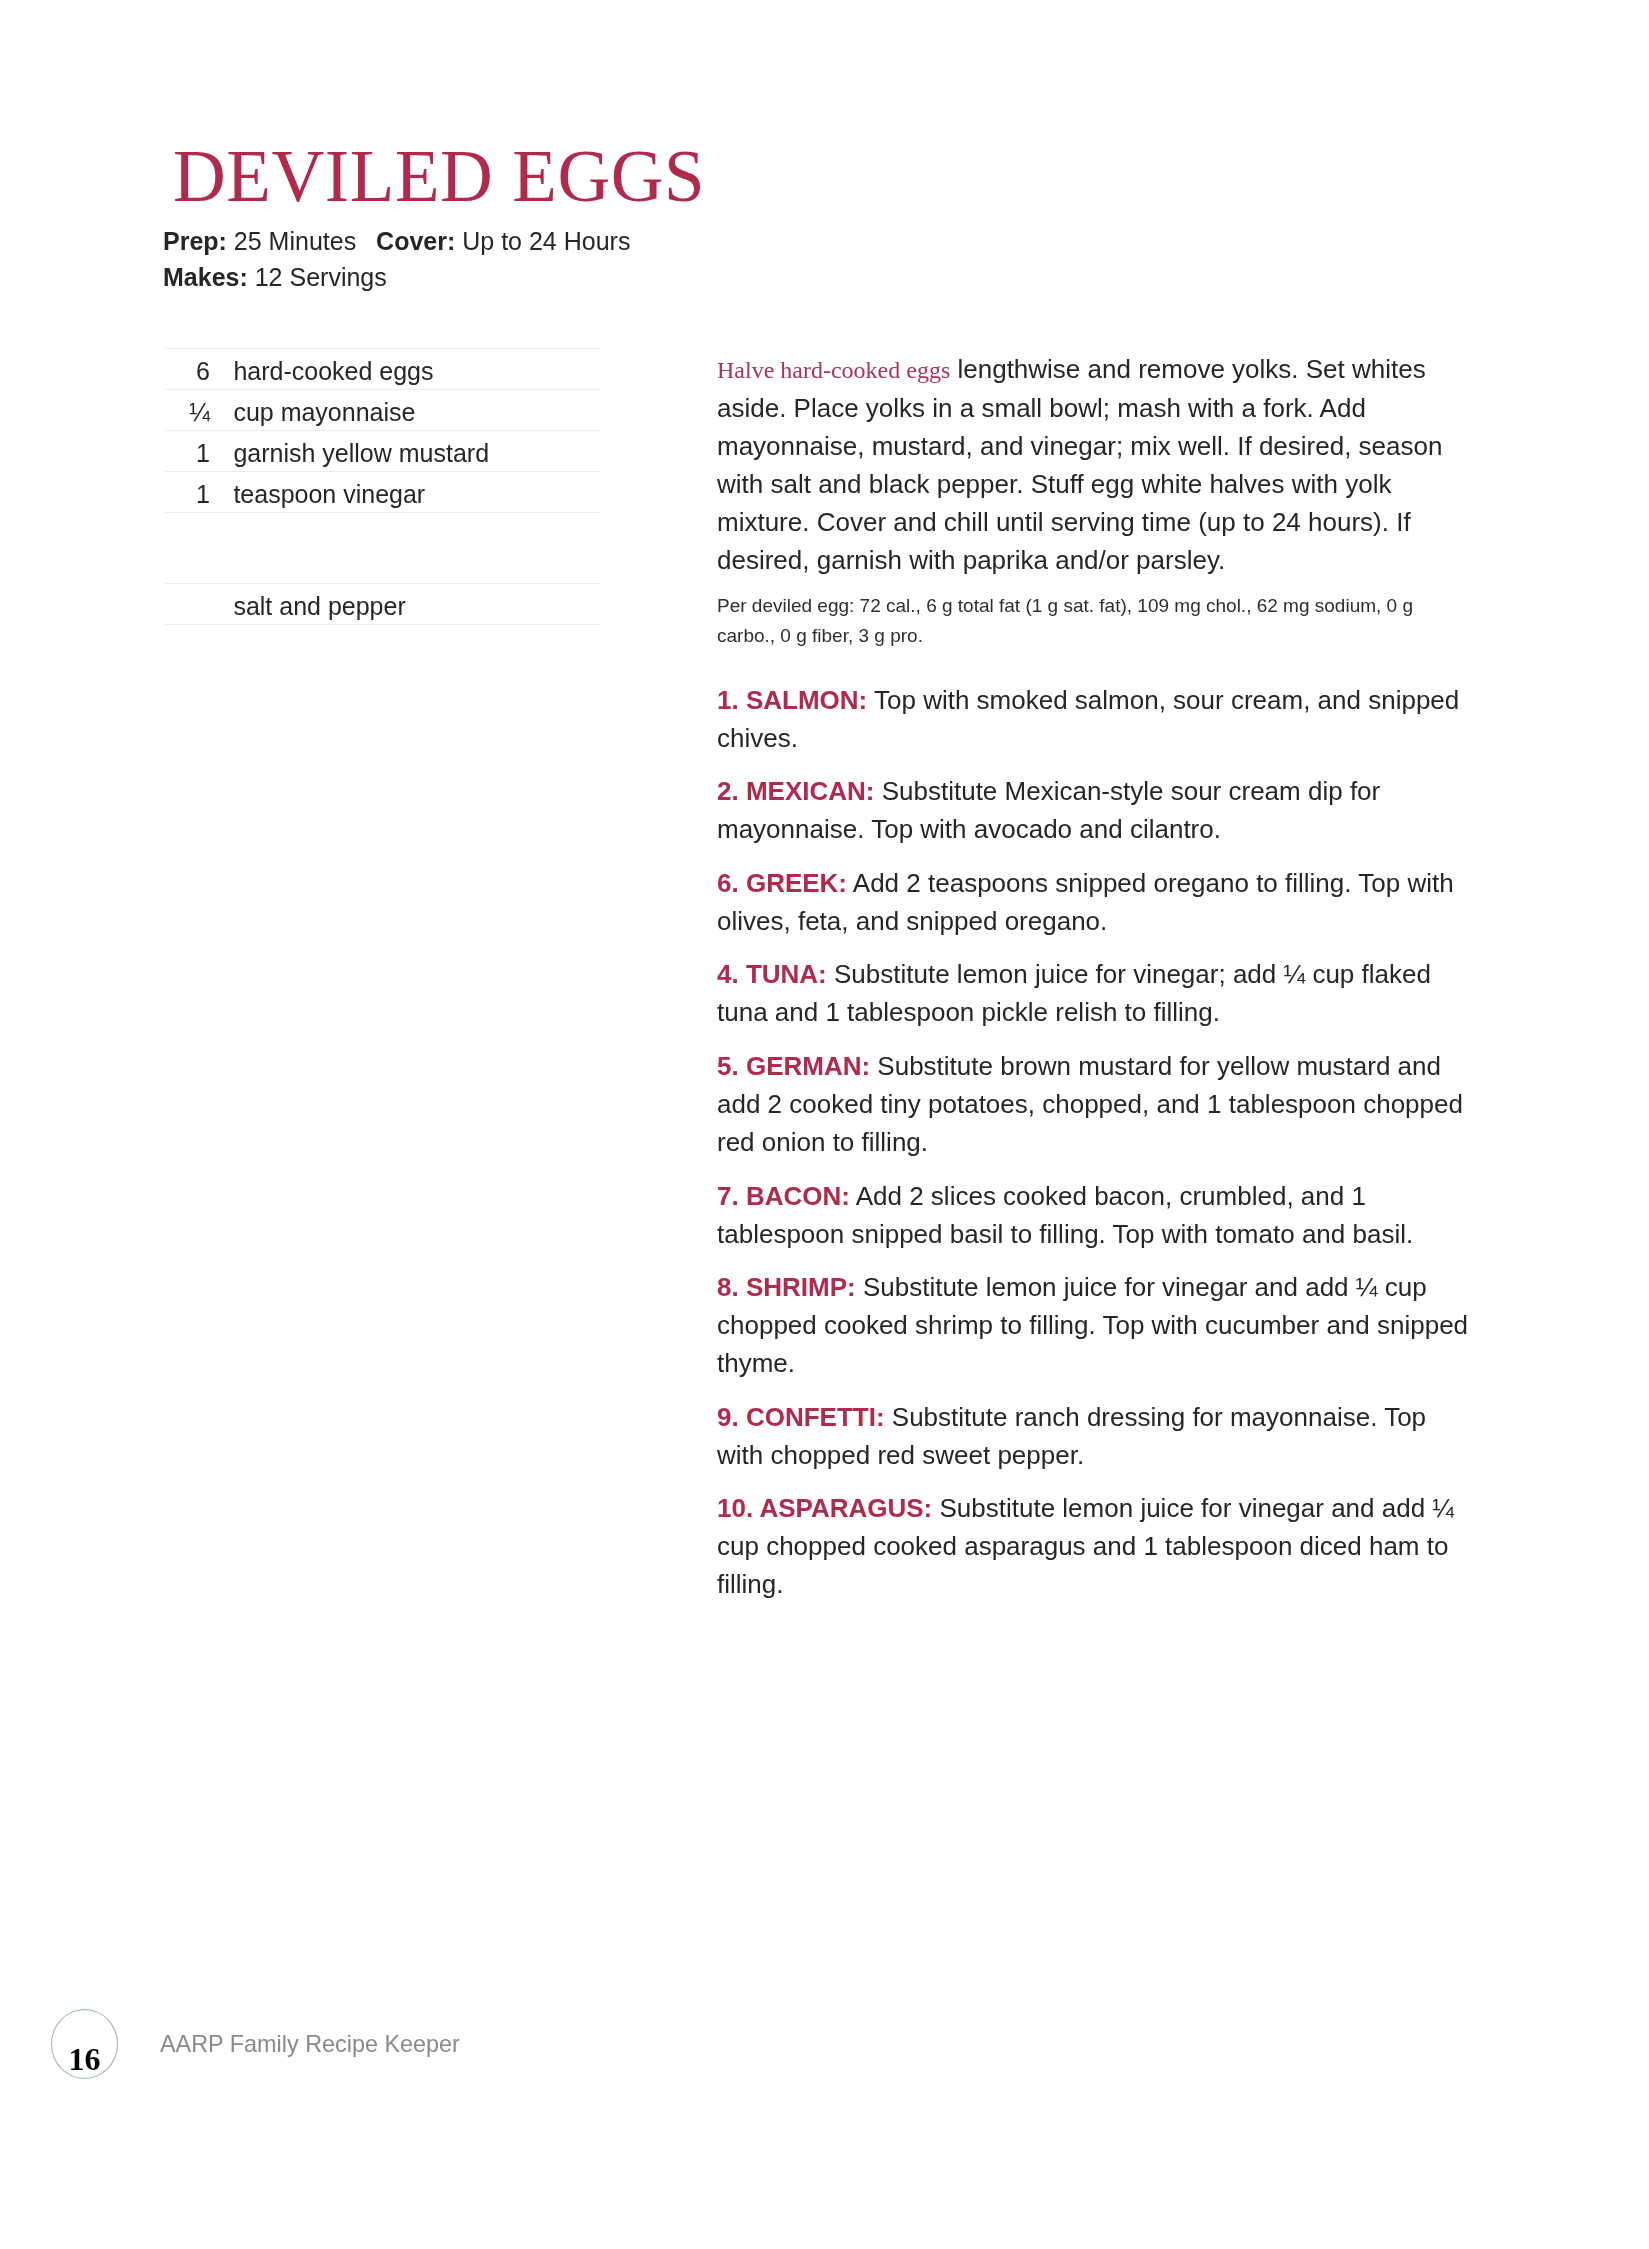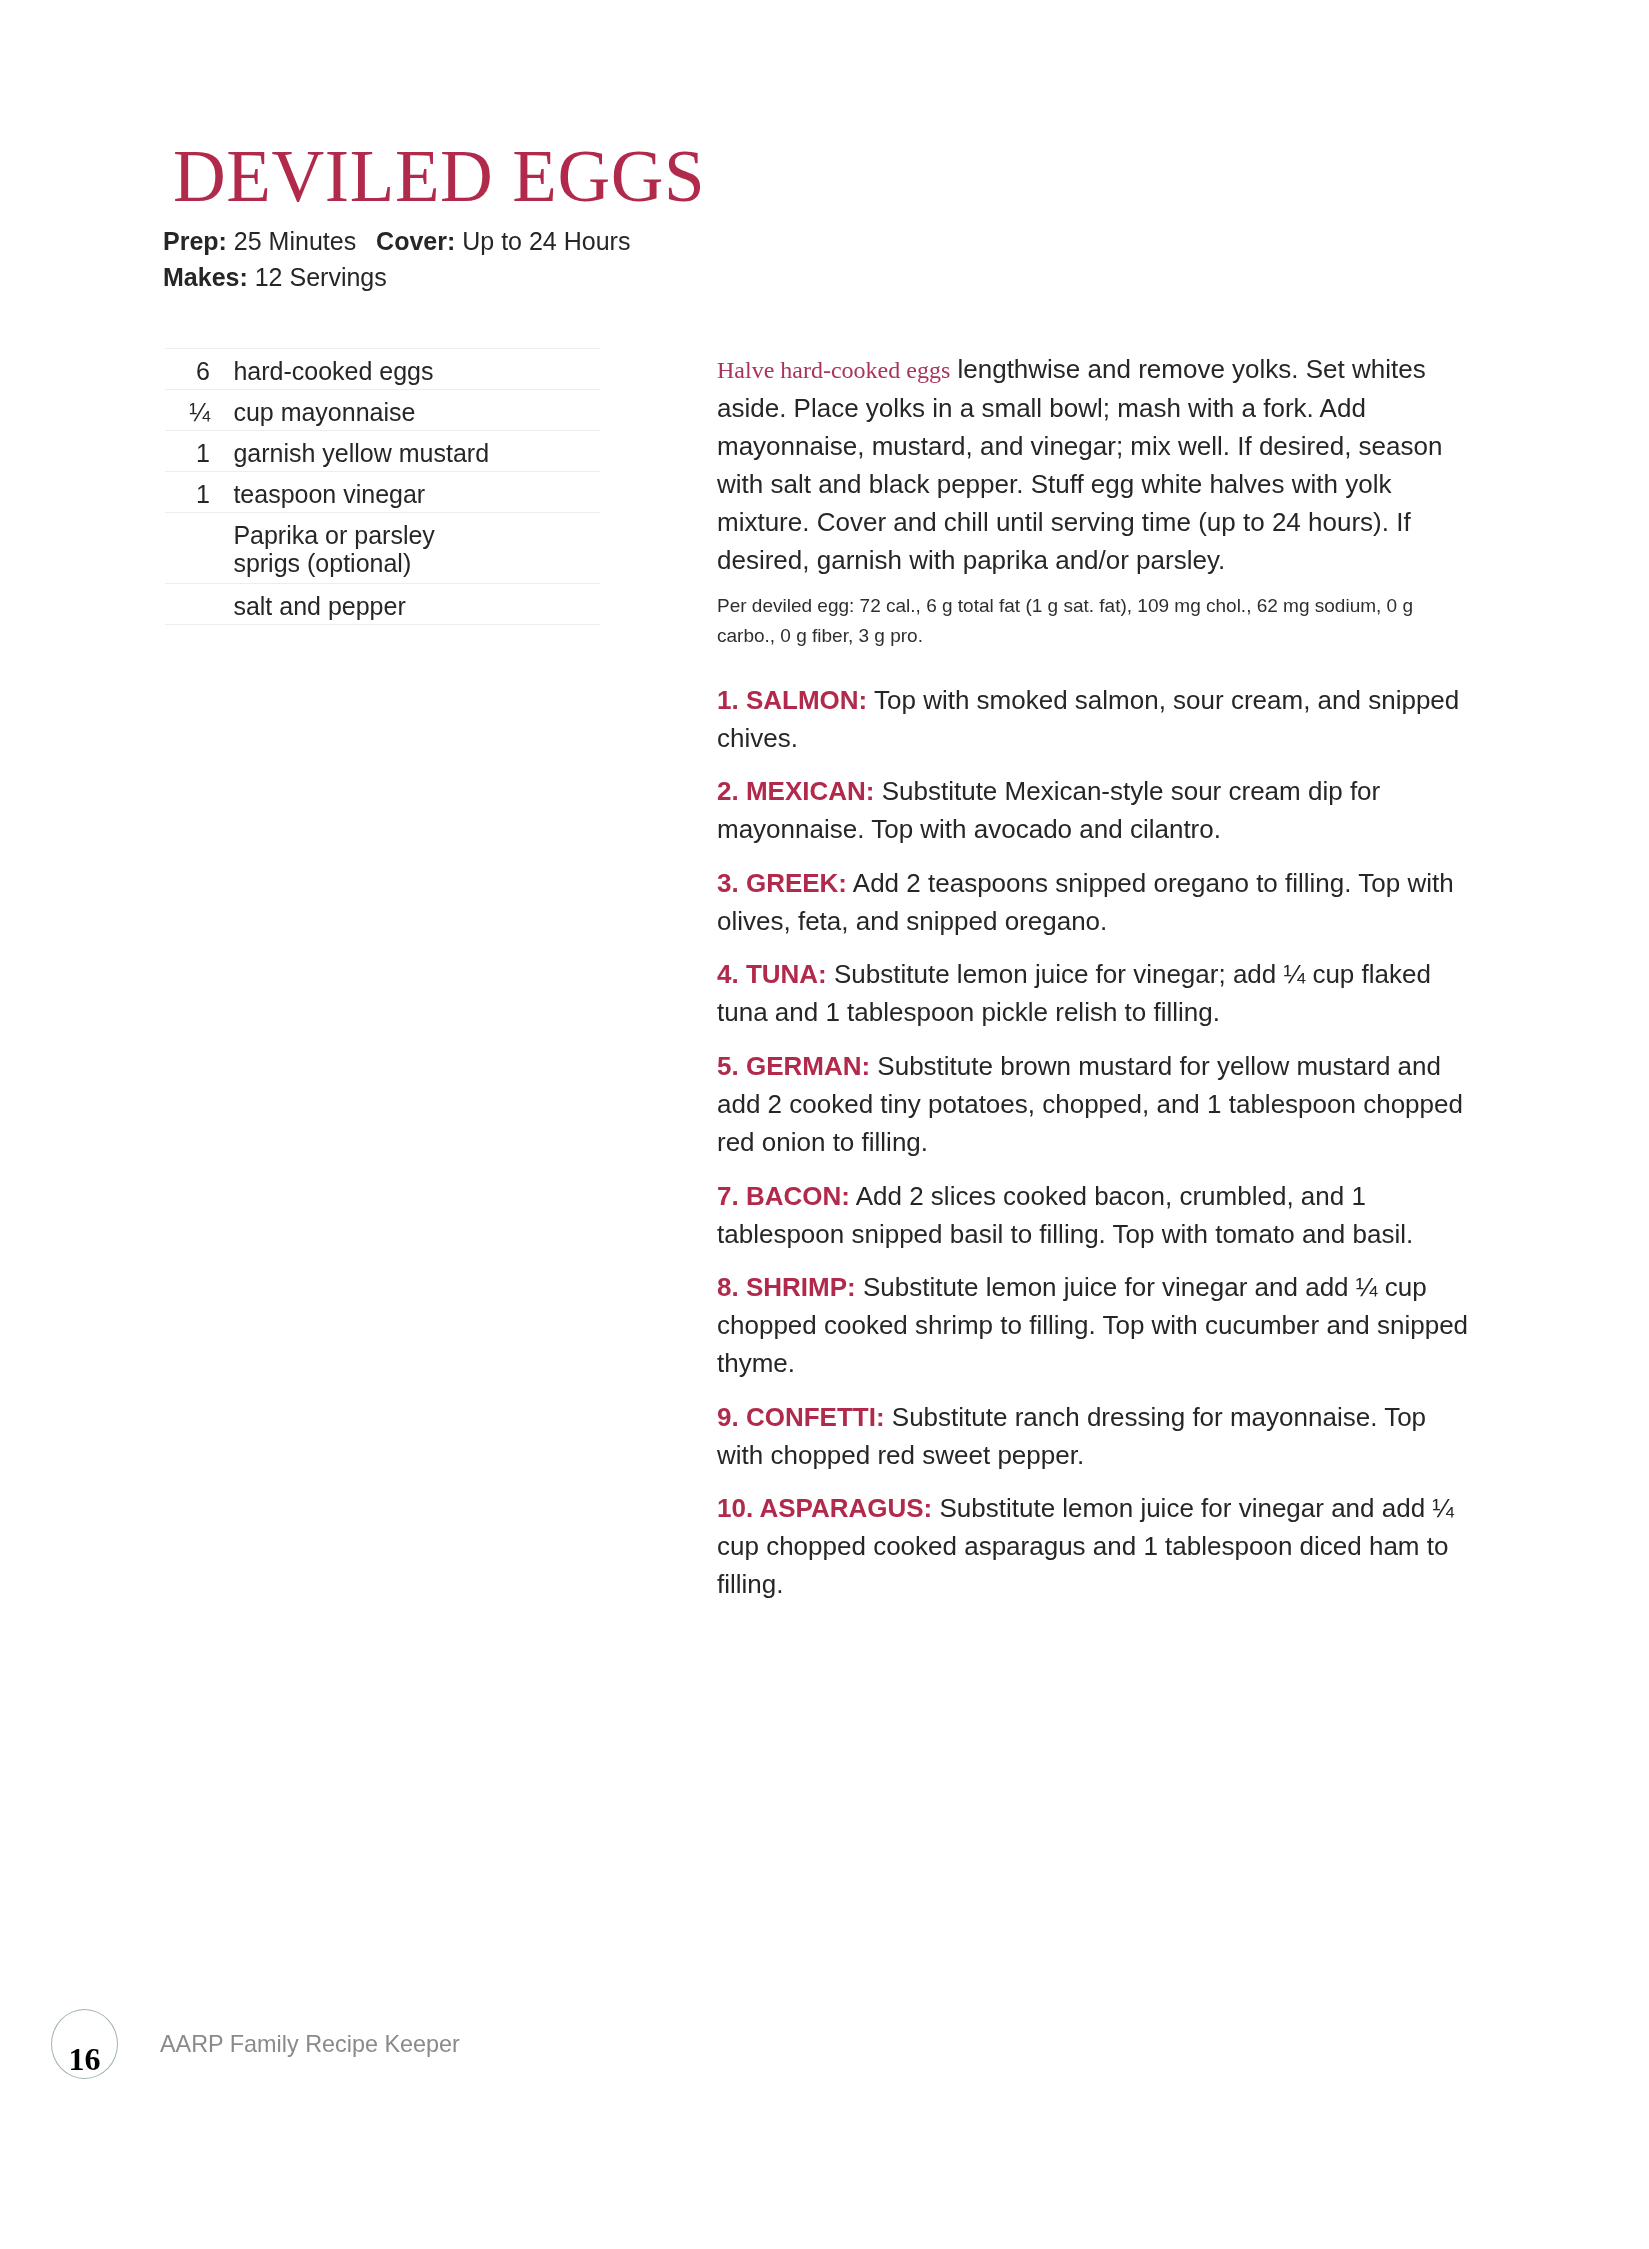--- a/index.html
+++ b/index.html
@@ -61,37 +61,36 @@
   <li class="ing-row">
     <span class="amt">1</span>
     <span class="item">garnish yellow mustard</span>
   </li>
   <li class="ing-row">
     <span class="amt">1</span>
     <span class="item">teaspoon vinegar</span>
   </li>
   <li class="ing-row tall">
     <span class="amt"></span>
-    <span class="item" style="max-width:272px;">Paprika or parsley sprigs (optional)</span>
   </li>
   <li class="ing-row">
     <span class="amt"></span>
     <span class="item">salt and pepper</span>
   </li>
 </ul>
 
 <div class="abs right">
   <p class="directions"><span class="lead">Halve hard-cooked eggs</span><span> lengthwise and remove yolks. Set whites aside. Place yolks in a small bowl; mash with a fork. Add mayonnaise, mustard, and vinegar; mix well. If desired, season with salt and black pepper. Stuff egg white halves with yolk mixture. Cover and chill until serving time (up to 24 hours). If desired, garnish with paprika and/or parsley.</span></p>
 
   <p class="nutrition">Per deviled egg: 72 cal., 6 g total fat (1 g sat. fat), 109 mg chol., 62 mg sodium, 0 g carbo., 0 g fiber, 3 g pro.</p>
 
   <ol class="variations">
     <li class="variation"><span class="vlabel">1. SALMON:</span><span> Top with smoked salmon, sour cream, and snipped chives.</span></li>
     <li class="variation"><span class="vlabel">2. MEXICAN:</span><span> Substitute Mexican-style sour cream dip for mayonnaise. Top with avocado and cilantro.</span></li>
-    <li class="variation"><span class="vlabel">3. GREEK:</span><span> Add 2 teaspoons snipped oregano to filling. Top with olives, feta, and snipped oregano.</span></li>
+    <li class="variation"><span class="vlabel">6. GREEK:</span><span> Add 2 teaspoons snipped oregano to filling. Top with olives, feta, and snipped oregano.</span></li>
     <li class="variation"><span class="vlabel">4. TUNA:</span><span> Substitute lemon juice for vinegar; add ¼ cup flaked tuna and 1 tablespoon pickle relish to filling.</span></li>
     <li class="variation"><span class="vlabel">5. GERMAN:</span><span> Substitute brown mustard for yellow mustard and add 2 cooked tiny potatoes, chopped, and 1 tablespoon chopped red onion to filling.</span></li>
     <li class="variation"><span class="vlabel">7. BACON:</span><span> Add 2 slices cooked bacon, crumbled, and 1 tablespoon snipped basil to filling. Top with tomato and basil.</span></li>
     <li class="variation"><span class="vlabel">8. SHRIMP:</span><span> Substitute lemon juice for vinegar and add ¼ cup chopped cooked shrimp to filling. Top with cucumber and snipped thyme.</span></li>
     <li class="variation"><span class="vlabel">9. CONFETTI:</span><span> Substitute ranch dressing for mayonnaise. Top with chopped red sweet pepper.</span></li>
     <li class="variation"><span class="vlabel">10. ASPARAGUS:</span><span> Substitute lemon juice for vinegar and add ¼ cup chopped cooked asparagus and 1 tablespoon diced ham to filling.</span></li>
   </ol>
 </div>
 
 <div class="abs footer-circle">

